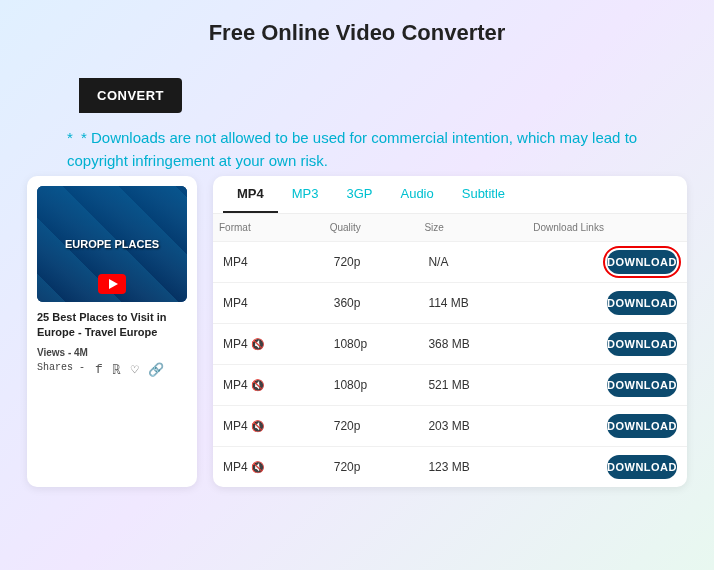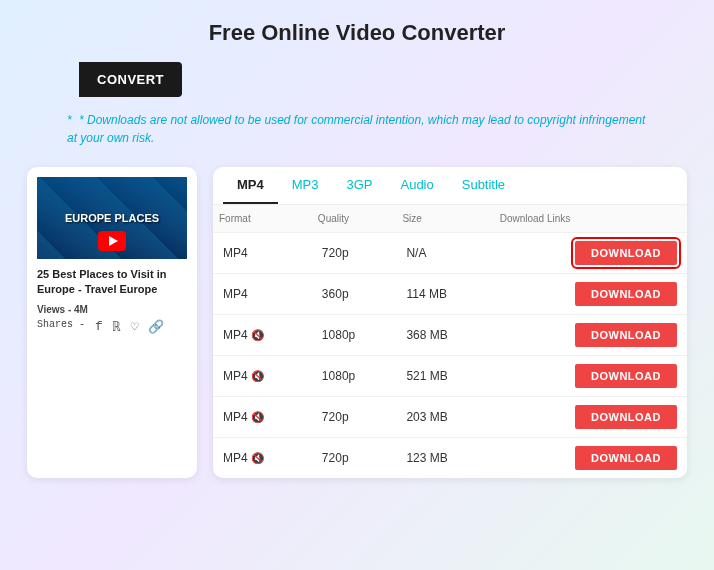--- a/index.html
+++ b/index.html
@@ -10,21 +10,21 @@
       width: 714px;
       display: flex;
       flex-direction: column;
       align-items: center;
       padding: 20px;
     }
     .page-title {
       font-size: 22px;
       font-weight: bold;
       color: #222;
-      margin-bottom: 16px;
+      margin-bottom: 32px;
       text-align: center;
     }
     .search-bar {
       display: flex;
       width: 580px;
       margin-bottom: 14px;
     }
     .url-input {
       flex: 1;
       padding: 10px 14px;
@@ -40,48 +40,47 @@
       border: none;
       padding: 10px 18px;
       border-radius: 0 4px 4px 0;
       font-size: 13px;
       font-weight: bold;
       cursor: pointer;
       letter-spacing: 0.5px;
       margin-left: 12px;
     }
     .disclaimer {
-      font-size: 12px;
+      font-size: 15px;
       color: #555;
       width: 580px;
-      margin-bottom: 20px;
+      margin-bottom: 4px;
       line-height: 1.5;
-      font-style: italic;
     }
     .disclaimer span {
       color: #00b0d0;
       margin-right: 4px;
     }
     .main-content {
       display: flex;
       gap: 16px;
       width: 660px;
     }
     .video-card {
       background: #fff;
       border-radius: 10px;
       padding: 10px;
       width: 170px;
       min-width: 170px;
       box-shadow: 0 2px 8px rgba(0,0,0,0.08);
     }
     .thumbnail {
       width: 100%;
-      height: 82px;
-      border-radius: 1px;
+      height: 116px;
+      border-radius: 6px;
       background: linear-gradient(135deg, #2a6496 0%, #1a4a6a 40%, #3a7abf 100%);
       position: relative;
       display: flex;
       align-items: center;
       justify-content: center;
       overflow: hidden;
       margin-bottom: 8px;
     }
     .thumbnail-bg {
       position: absolute;
@@ -189,25 +188,25 @@
     }
     .table tbody tr {
       border-top: 1px solid #f0f0f0;
     }
     .table tbody tr td {
       font-size: 12px;
       color: #333;
       padding: 8px 10px;
     }
     .download-btn {
-      background: #ef4444;
+      background: #0c4a6e;
       color: #fff;
       border: none;
-      padding: 6px 16px;
-      border-radius: 2px;
+      padding: 6px 0;
+      border-radius: 12px;
       font-size: 11px;
       font-weight: bold;
       cursor: pointer;
       letter-spacing: 0.5px;
     }
     .download-btn.highlighted {
       outline: 2px solid #e00;
       outline-offset: 2px;
     }
     .format-cell {

